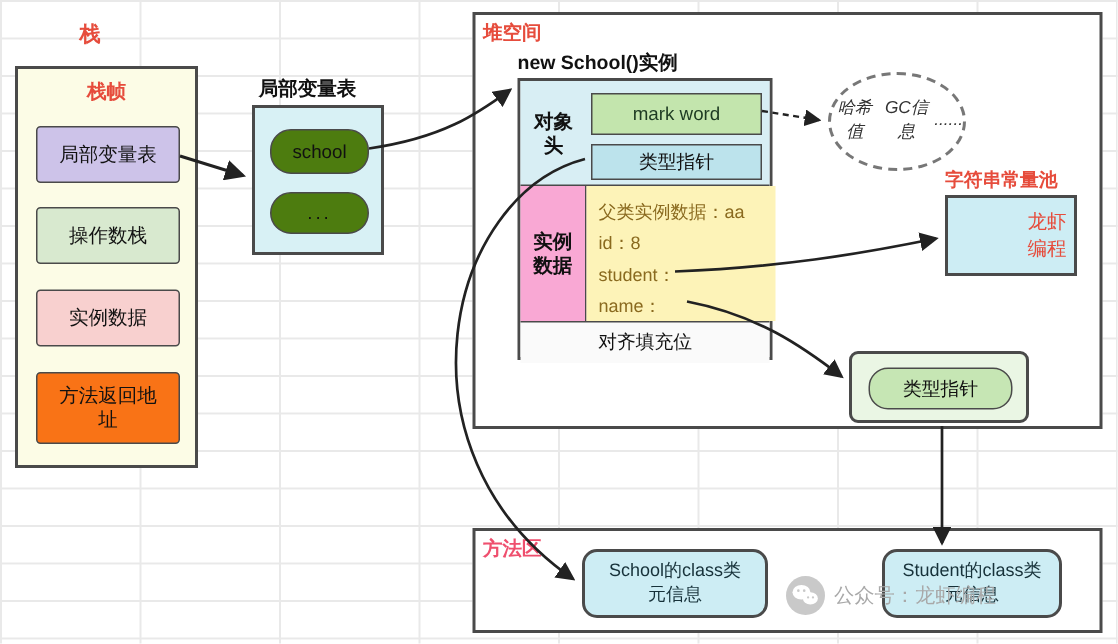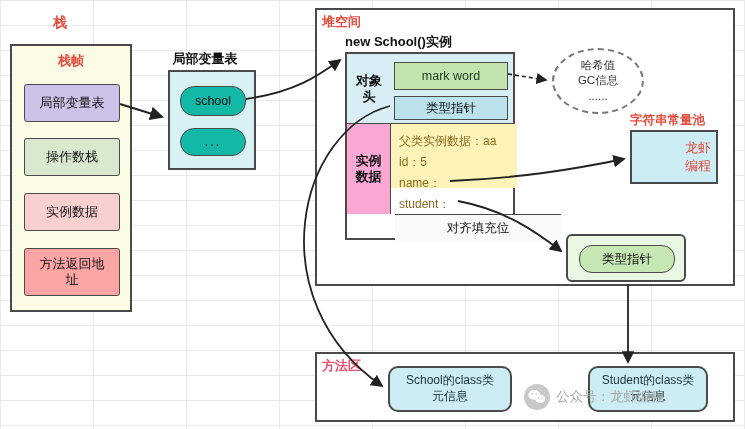--- a/index.html
+++ b/index.html
@@ -19,46 +19,46 @@
   .bold-dark { color:#111; font-weight:bold; }
 
   
   .stack-title { left:30px; top:14px; width:60px; font-size:14px; text-align:center; }
   .stack-frame { left:10px; top:44px; width:122px; height:268px; background:#fcfce6; border:2px solid #4a4a4a; }
   .stack-frame-title { left:0; top:6px; width:100%; text-align:center; font-size:13px; }
   .stack-item { left:12px; width:96px; border:1.5px solid #4a4a4a; border-radius:3px; font-size:13px; color:#111; padding:2px 10px; line-height:1.25; }
   .si0 { top:38px;  height:38px; background:#cdc3e9; }
   .si1 { top:92px;  height:38px; background:#d8e9cf; }
   .si2 { top:147px; height:38px; background:#f8d0cf; }
-  .si3 { top:202px; height:48px; background:#fca5a5; }
+  .si3 { top:202px; height:48px; background:#f97316; }
 
   
   .lvt-title { left:150px; top:50px; width:110px; text-align:center; font-size:13px; }
   .lvt-box { left:168px; top:70px; width:88px; height:100px; background:#d8f1f5; border:2px solid #4a4a4a; }
-  .slot { left:10px; width:66px; background:#14b8a6; border:1.5px solid #4a4a4a; border-radius:14px; font-size:12.5px; color:#111; }
+  .slot { left:10px; width:66px; background:#4d7c0f; border:1.5px solid #4a4a4a; border-radius:14px; font-size:12.5px; color:#111; }
   .slot0 { top:14px; height:30px; }
   .slot1 { top:56px; height:28px; letter-spacing:2px; }
 
   
   .heap-box { left:315px; top:8px; width:420px; height:278px; background:#fff; border:2px solid #4a4a4a; }
   .heap-title { left:322px; top:13px; font-size:13px; }
   .school-title { left:345px; top:33px; font-size:13px; }
   .school-box { left:345px; top:52px; width:170px; height:188px; border:2px solid #4a4a4a; background:#fff; }
   .obj-header-bg { left:0; top:0; width:100%; height:70px; background:#d8eef4; border-bottom:1.5px solid #4a4a4a; }
   .obj-header-label { left:0; top:0; width:44px; height:70px; font-size:13px; }
   .obj-header-label span { display:block; width:30px; line-height:1.25; word-break:break-all; }
   .mark-word { left:47px; top:8px; width:114px; height:28px; background:#c3e5ad; border:1.5px solid #4a4a4a; font-size:12.5px; color:#1d3a22; }
   .type-pointer { left:47px; top:42px; width:114px; height:24px; background:#bce3ec; border:1.5px solid #4a4a4a; font-size:12.5px; color:#111; }
   .inst-label { left:0; top:70px; width:44px; height:90px; background:#f9a8d4; border-right:1.5px solid #4a4a4a; font-size:13px; }
   .inst-label span { display:block; width:30px; line-height:1.25; word-break:break-all; }
-  .inst-fields { left:44px; top:70px; width:126px; height:64px; background:#fdf3b8; padding:7px 8px; font-size:12px; color:#8a6a1f; }
+  .inst-fields { left:44px; top:70px; width:126px; height:90px; background:#fdf3b8; padding:7px 8px; font-size:12px; color:#8a6a1f; }
   .inst-fields div { line-height:21px; white-space:nowrap; }
-  .padding-row { left:0; top:160px; width:100%; height:28px; background:#fafafa; border-top:1.5px solid #4a4a4a; font-size:12.5px; color:#111;margin-left:48px; }
+  .padding-row { left:0; top:160px; width:100%; height:28px; background:#fafafa; border-top:1.5px solid #4a4a4a; font-size:12.5px; color:#111; }
 
-  .hash-ellipse { left:552px; top:48px; width:92px; height:66px; border:2px dashed #777; border-radius:50%; background:#fff; flex-direction:column; font-size:11.5px; color:#333; line-height:1.35; }
+  .hash-ellipse { left:552px; top:48px; width:92px; height:66px; border:2px dashed #777; border-radius:50%; background:#fff; flex-direction:row; font-size:11.5px; color:#333; line-height:1.35;font-style:italic; }
   .pool-title { left:630px; top:112px; font-size:12.5px; }
   .pool-box { left:630px; top:130px; width:88px; height:54px; background:#cdedf4; border:2px solid #4a4a4a; font-size:13px; color:#e64c3c; font-weight:normal;padding-left:48px; }
 
   .student-title { left:568px; top:216px; font-size:12.5px; }
   .student-box { left:566px; top:234px; width:120px; height:48px; background:#eaf6e4; border:2px solid #4a4a4a; border-radius:6px; }
   .student-tp { left:11px; top:9px; width:96px; height:28px; background:#c6e6b4; border:1.5px solid #4a4a4a; border-radius:13px; font-size:12.5px; color:#111; }
 
   
   .method-box { left:315px; top:352px; width:420px; height:70px; background:#fff; border:2px solid #4a4a4a; }
   .method-title { left:322px; top:357px; font-size:13px; color:#ef4f6e; font-weight:bold; }
@@ -103,23 +103,23 @@
     <div class="abs center obj-header-label bold-dark">
       <span>对象头</span>
     </div>
     <div class="abs center mark-word">mark word</div>
     <div class="abs center type-pointer">类型指针</div>
     <div class="abs center inst-label bold-dark">
       <span>实例数据</span>
     </div>
     <div class="abs inst-fields">
       <div>父类实例数据：aa</div>
-      <div>id：5</div>
+      <div>id：8</div>
+      <div>student：</div>
       <div>name：</div>
-      <div>student：</div>
     </div>
     <div class="abs center padding-row">对齐填充位</div>
   </div>
 
   <div class="abs center hash-ellipse">
     <span>哈希值</span>
     <span>GC信息</span>
     <span>......</span>
   </div>
 

